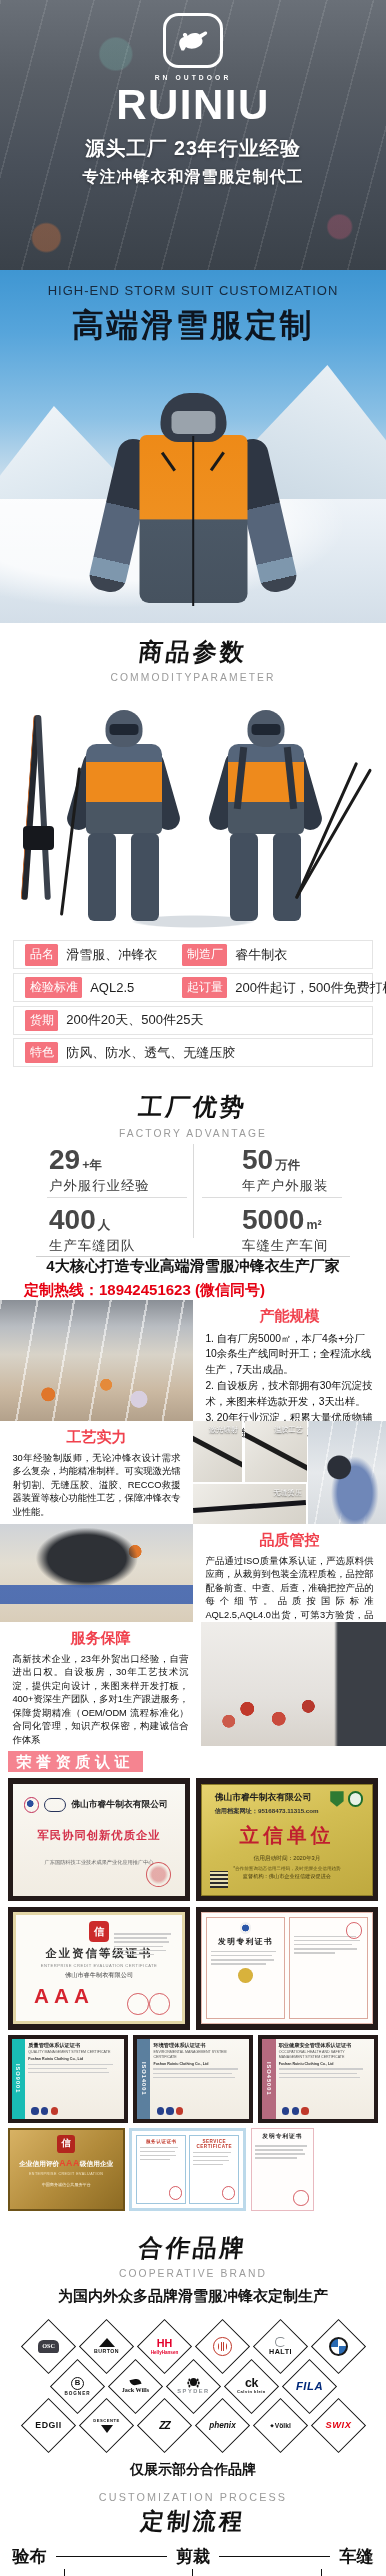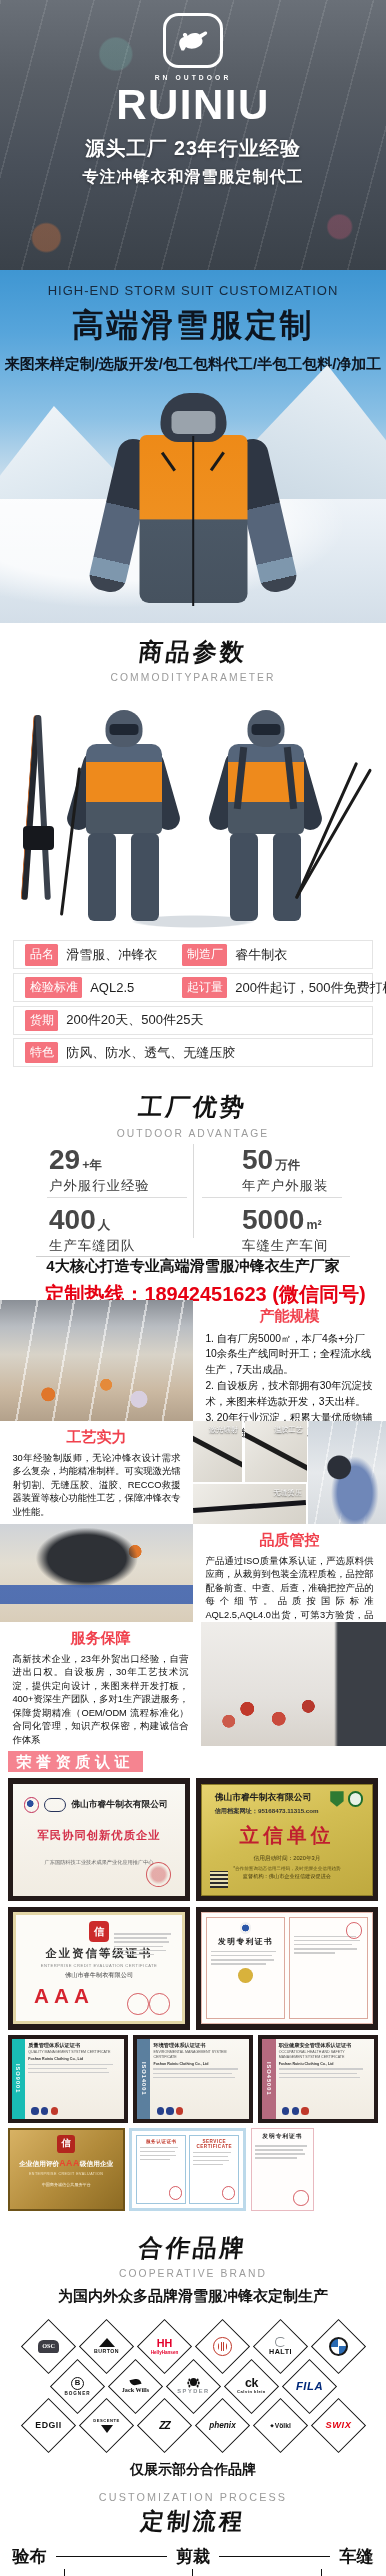--- a/index.html
+++ b/index.html
@@ -91,21 +91,21 @@
   .bdiv{position:absolute;bottom:0;left:36px;right:36px;height:0.5px;background:#cfcfcf;}
   .srow{display:flex;}
   .scell{width:50%;padding:6.2px 0 5.2px 49px;box-sizing:border-box;}
   .snum{font-size:28px;font-weight:700;color:#474747;line-height:1.0;}
   .sunit{font-size:12.4px;font-weight:700;color:#474747;margin-left:2.1px;}
   .slabel{font-size:13.4px;color:#3a3a3a;margin-top:3.1px;letter-spacing:1px;}
 
   
   .headline{height:43px;padding-top:1px;}
   .hl-text{text-align:center;font-size:15px;font-weight:700;color:#141414;}
-  .hl-hot{text-align:center;font-size:20px;font-weight:700;color:#e60012;margin-top:4.1px;padding-left:24px;}
+  .hl-hot{text-align:left;font-size:15px;font-weight:700;color:#e60012;margin-top:4.1px;padding-left:24px;}
 
   
   .feat{display:flex;}
   .f1{height:121px;} .f2{height:103px;} .f3{height:98px;} .f4{height:124px;}
   .ph{width:193px;flex-shrink:0;}
   .ph-w360{width:185px;}
   .ftxt{flex:1;padding:3.1px 12.4px 0;box-sizing:border-box;}
   .ftitle{text-align:center;font-size:15px;font-weight:700;color:#f0414d;margin:3.1px 0 5.2px;}
   .fitem{font-size:10.3px;line-height:1.5;color:#0c0c0c;margin-bottom:1px;}
   .fpara{font-size:9.3px;line-height:1.45;color:#0c0c0c;text-align:justify;}
@@ -282,21 +282,20 @@
     </div>
     <div class="logo-sub">RN OUTDOOR</div>
     <div class="brand-name">RUINIU</div>
     <div class="hero-l1">源头工厂 23年行业经验</div>
     <div class="hero-l2">专注冲锋衣和滑雪服定制代工</div>
   </section>
 
   <section class="sky">
     <div class="sky-en">HIGH-END STORM SUIT CUSTOMIZATION</div>
     <div class="sky-title">高端滑雪服定制</div>
-    <div class="sky-sub">来图来样定制/选版开发/包工包料代工/半包工包料/净加工</div>
     <div class="ridge ridge-l"></div>
     <div class="ridge ridge-r"></div>
     <div class="snowfield"></div>
     <div class="jacket">
       <div class="j-sleeve j-sl"></div>
       <div class="j-sleeve j-sr"></div>
       <div class="j-body"></div>
       <div class="j-hood"></div>
       <div class="j-hood-in"></div>
       <div class="j-pocket-l"></div>
@@ -370,21 +369,21 @@
     <div class="prow">
       <div class="pcell1" style="width:auto;">
         <span class="badge">特色</span>
         <span class="pval">防风、防水、透气、无缝压胶</span>
       </div>
     </div>
   </section>
 
   <section class="sec-title st-adv">
     <div class="h2">工厂优势</div>
-    <div class="h2sub">OUTDOOR ADVANTAGE</div>
+    <div class="h2sub">FACTORY ADVANTAGE</div>
   </section>
 
   <section class="stats">
     <div class="vline"></div>
     <div class="hline hl-a"></div>
     <div class="hline hl-b"></div>
     <div class="bdiv"></div>
     <div class="srow">
       <div class="scell">
         <span class="snum">29</span><span class="sunit">+年</span>

